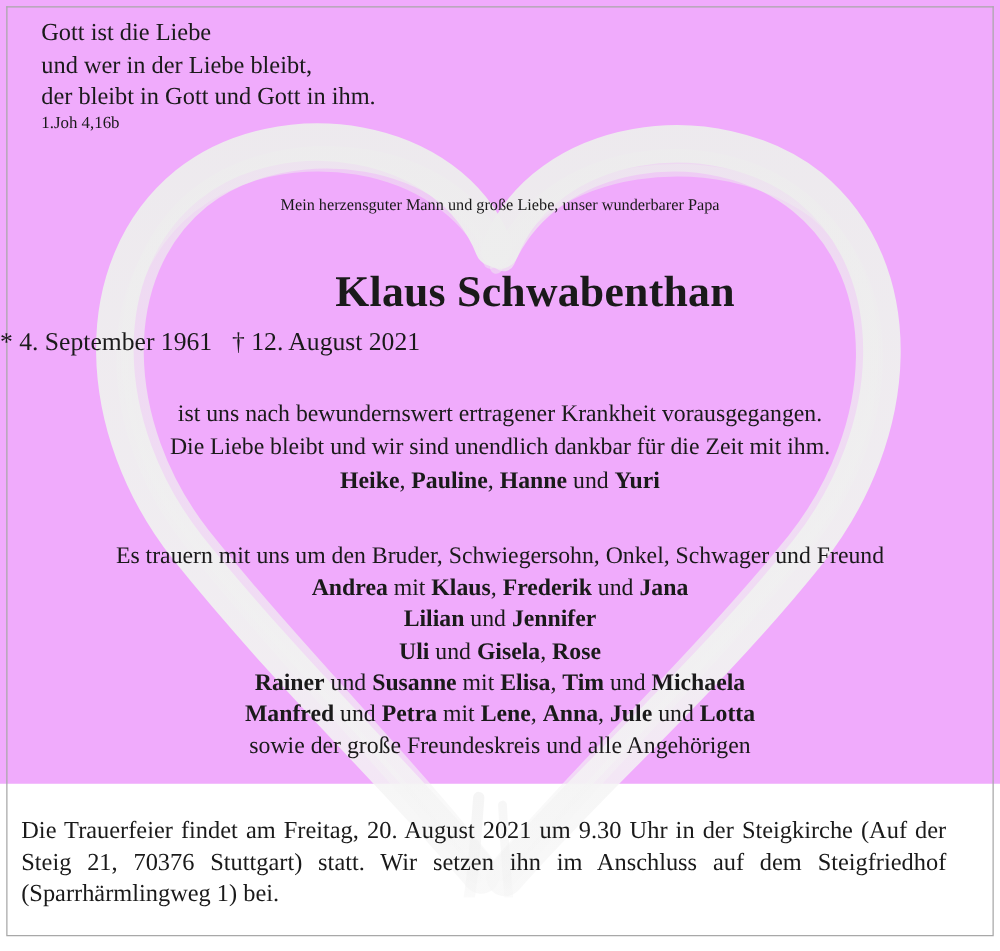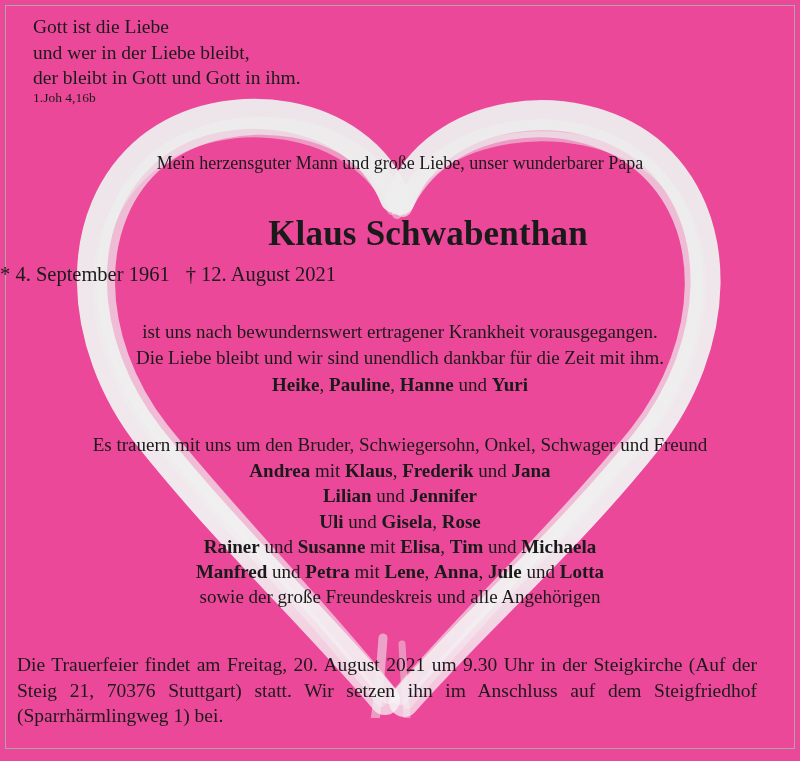--- a/index.html
+++ b/index.html
@@ -11,23 +11,23 @@
     width: 800px;
     height: 761px;
     overflow: hidden;
     font-family: "Liberation Serif", "DejaVu Serif", serif;
     color: #1a1a1a;
   }
 
   #notice {
     position: relative;
     width: 800px;
-    height: 761px;
+    height: 627px;
     box-sizing: border-box;
-    background: #ec4899;
+    background: #f0abfc;
   }
 
   
   .frame-line {
     position: absolute;
     background: #a8a8a8;
   }
   .frame-left   { left: 5px;  top: 5px;  width: 1px;  height: 743px; }
   .frame-right  { left: 794px; top: 5px; width: 1px;  height: 743px; }
   .frame-top    { left: 5px;  top: 5px;  width: 790px; height: 1px; }
@@ -68,21 +68,21 @@
     top: 89px;
     font-size: 13.5px;
     line-height: 17px;
     text-align: left;
   }
 
   
   #intro {
     left: 0; top: 151px; width: 800px;
     text-align: center;
-    font-size: 18px;
+    font-size: 13px;
     line-height: 25px;
   }
 
   
   #deceased-name {
     left: 0; top: 213px; width: 800px;
     text-align: center;
     font-weight: bold;
     font-size: 35px;
     line-height: 42px;

